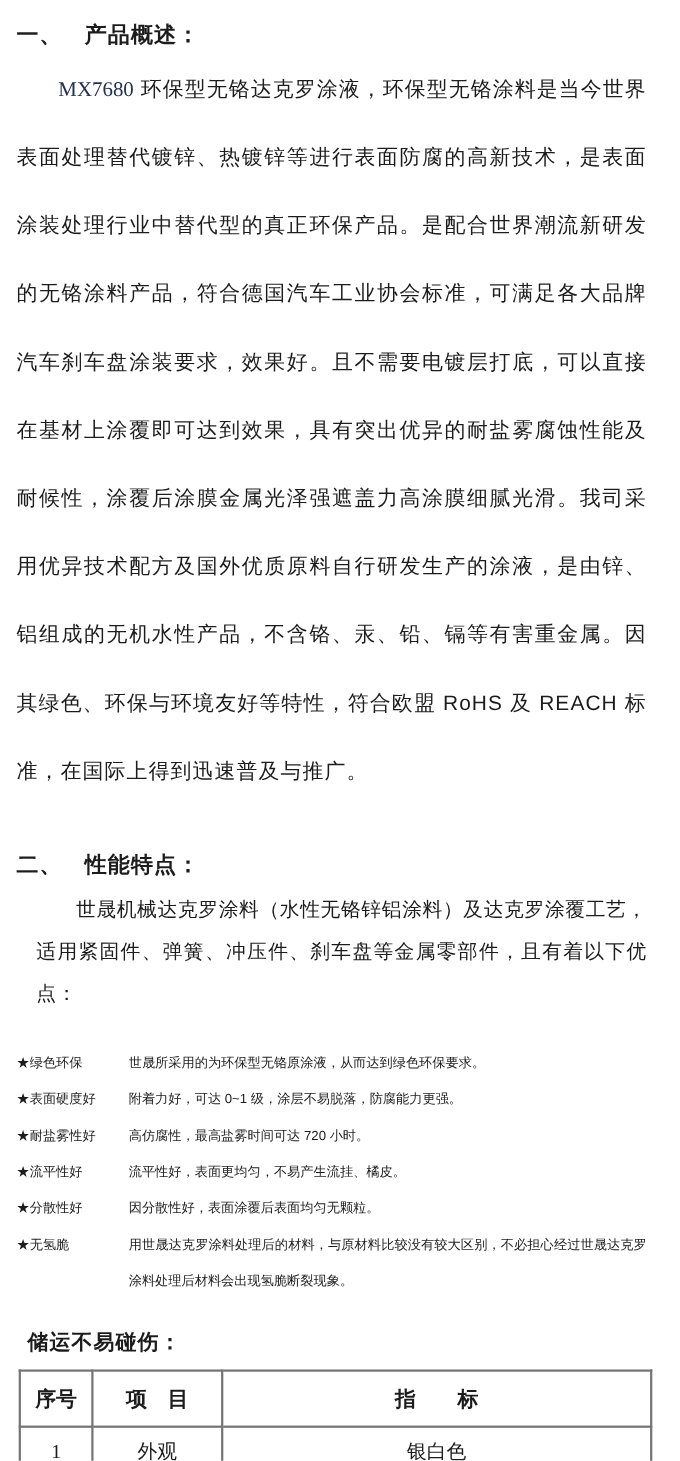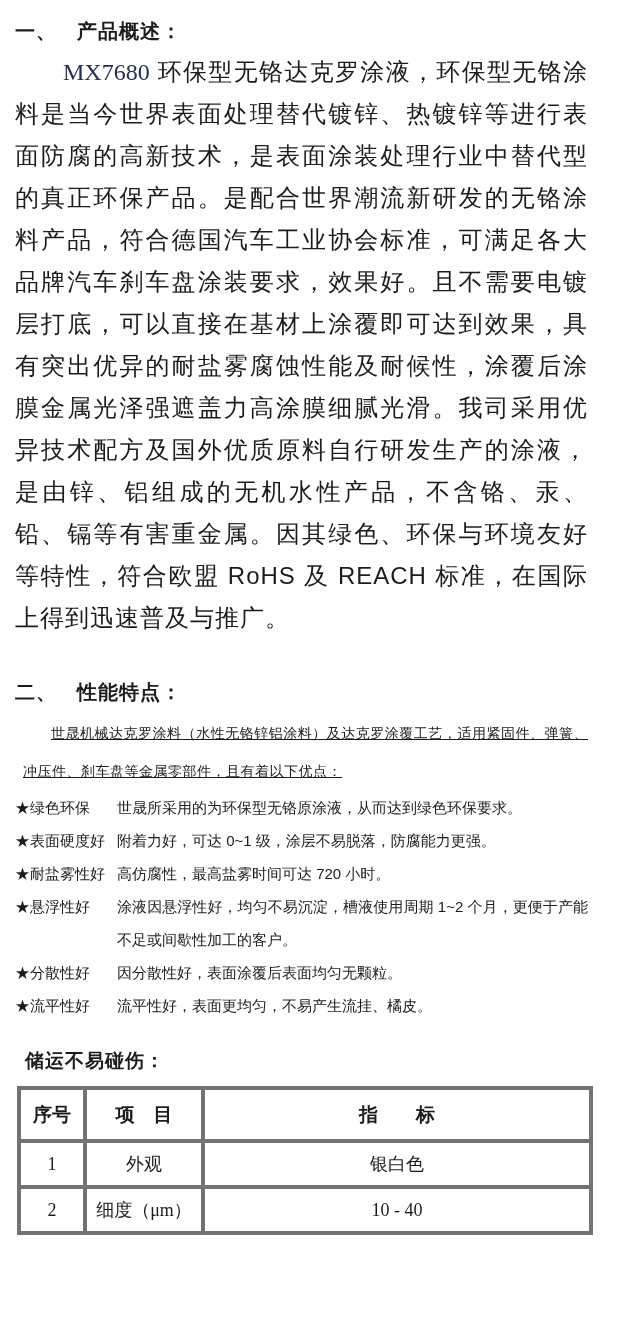--- a/index.html
+++ b/index.html
@@ -18,45 +18,44 @@
     display: flex;
     font-size: 20px;
     font-weight: bold;
     letter-spacing: 1px;
     margin: 0;
   }
   .sec-num { flex: 0 0 62px; }
 
   
   .overview {
-    font-size: 24px;
-    line-height: 42px;
+    font-size: 19px;
+    line-height: 62px;
     text-align: justify;
     text-indent: 2em;
     letter-spacing: 1px;
     margin: 6px 0 0 0;
   }
   .model {
     color: #223055;
     font-family: "Liberation Serif", serif;
     letter-spacing: 0;
   }
 
   
   .sec2 { margin-top: 40px; }
   .intro {
-    font-size: 14px;
+    font-size: 18px;
     line-height: 38px;
     text-align: justify;
     text-indent: 2em;
     letter-spacing: 0.5px;
-    margin: 8px 0 0 8px;
-    text-decoration: underline;
+    margin: 8px 0 0 18px;
   }
-  .features { margin-top: 1px; font-size: 15px; }
+  .features { margin-top: 28px; font-size: 12px; }
   .feat { display: flex; line-height: 33px; }
   .feat-label { flex: 0 0 102px; white-space: nowrap; }
   .feat-desc { flex: 1; text-align: justify; }
 
   
   .specs-title {
     font-size: 19px;
     font-weight: bold;
     letter-spacing: 1px;
     margin: 26px 0 0 10px;
@@ -64,21 +63,21 @@
   table.specs {
     border-collapse: collapse;
     table-layout: fixed;
     width: 576px;
     margin: 12px 0 0 2px;
     font-family: "Liberation Serif", serif;
   }
   .specs col.c1 { width: 66px; }
   .specs col.c2 { width: 118px; }
   .specs th, .specs td {
-    border: 4px solid #737373;
+    border: 2px solid #737373;
     text-align: center;
     vertical-align: middle;
     white-space: pre-wrap;
     padding: 0 2px;
   }
   .specs th { height: 49px; font-size: 19px; font-weight: bold; }
   .specs td { height: 42px; font-size: 18px; }
 </style>
 </head>
 <body>
@@ -106,30 +105,30 @@
       </div>
       <div class="feat">
         <span class="feat-label"><span>★</span><span>表面硬度好</span></span>
         <span class="feat-desc">附着力好，可达 0~1 级，涂层不易脱落，防腐能力更强。</span>
       </div>
       <div class="feat">
         <span class="feat-label"><span>★</span><span>耐盐雾性好</span></span>
         <span class="feat-desc">高仿腐性，最高盐雾时间可达 720 小时。</span>
       </div>
       <div class="feat">
-        <span class="feat-label"><span>★</span><span>悬浮性好</span></span>
-        <span class="feat-desc">涂液因悬浮性好，均匀不易沉淀，槽液使用周期 1~2 个月，更便于产能不足或间歇性加工的客户。</span>
+        <span class="feat-label"><span>★</span><span>流平性好</span></span>
+        <span class="feat-desc">流平性好，表面更均匀，不易产生流挂、橘皮。</span>
       </div>
       <div class="feat">
         <span class="feat-label"><span>★</span><span>分散性好</span></span>
         <span class="feat-desc">因分散性好，表面涂覆后表面均匀无颗粒。</span>
       </div>
       <div class="feat">
-        <span class="feat-label"><span>★</span><span>流平性好</span></span>
-        <span class="feat-desc">流平性好，表面更均匀，不易产生流挂、橘皮。</span>
+        <span class="feat-label"><span>★</span><span>无氢脆</span></span>
+        <span class="feat-desc">用世晟达克罗涂料处理后的材料，与原材料比较没有较大区别，不必担心经过世晟达克罗涂料处理后材料会出现氢脆断裂现象。</span>
       </div>
     </div>
   </div>
 
   <div class="specs-title">储运不易碰伤：</div>
 
   <table class="specs">
     <colgroup>
         <col class="c1">
         <col class="c2">

